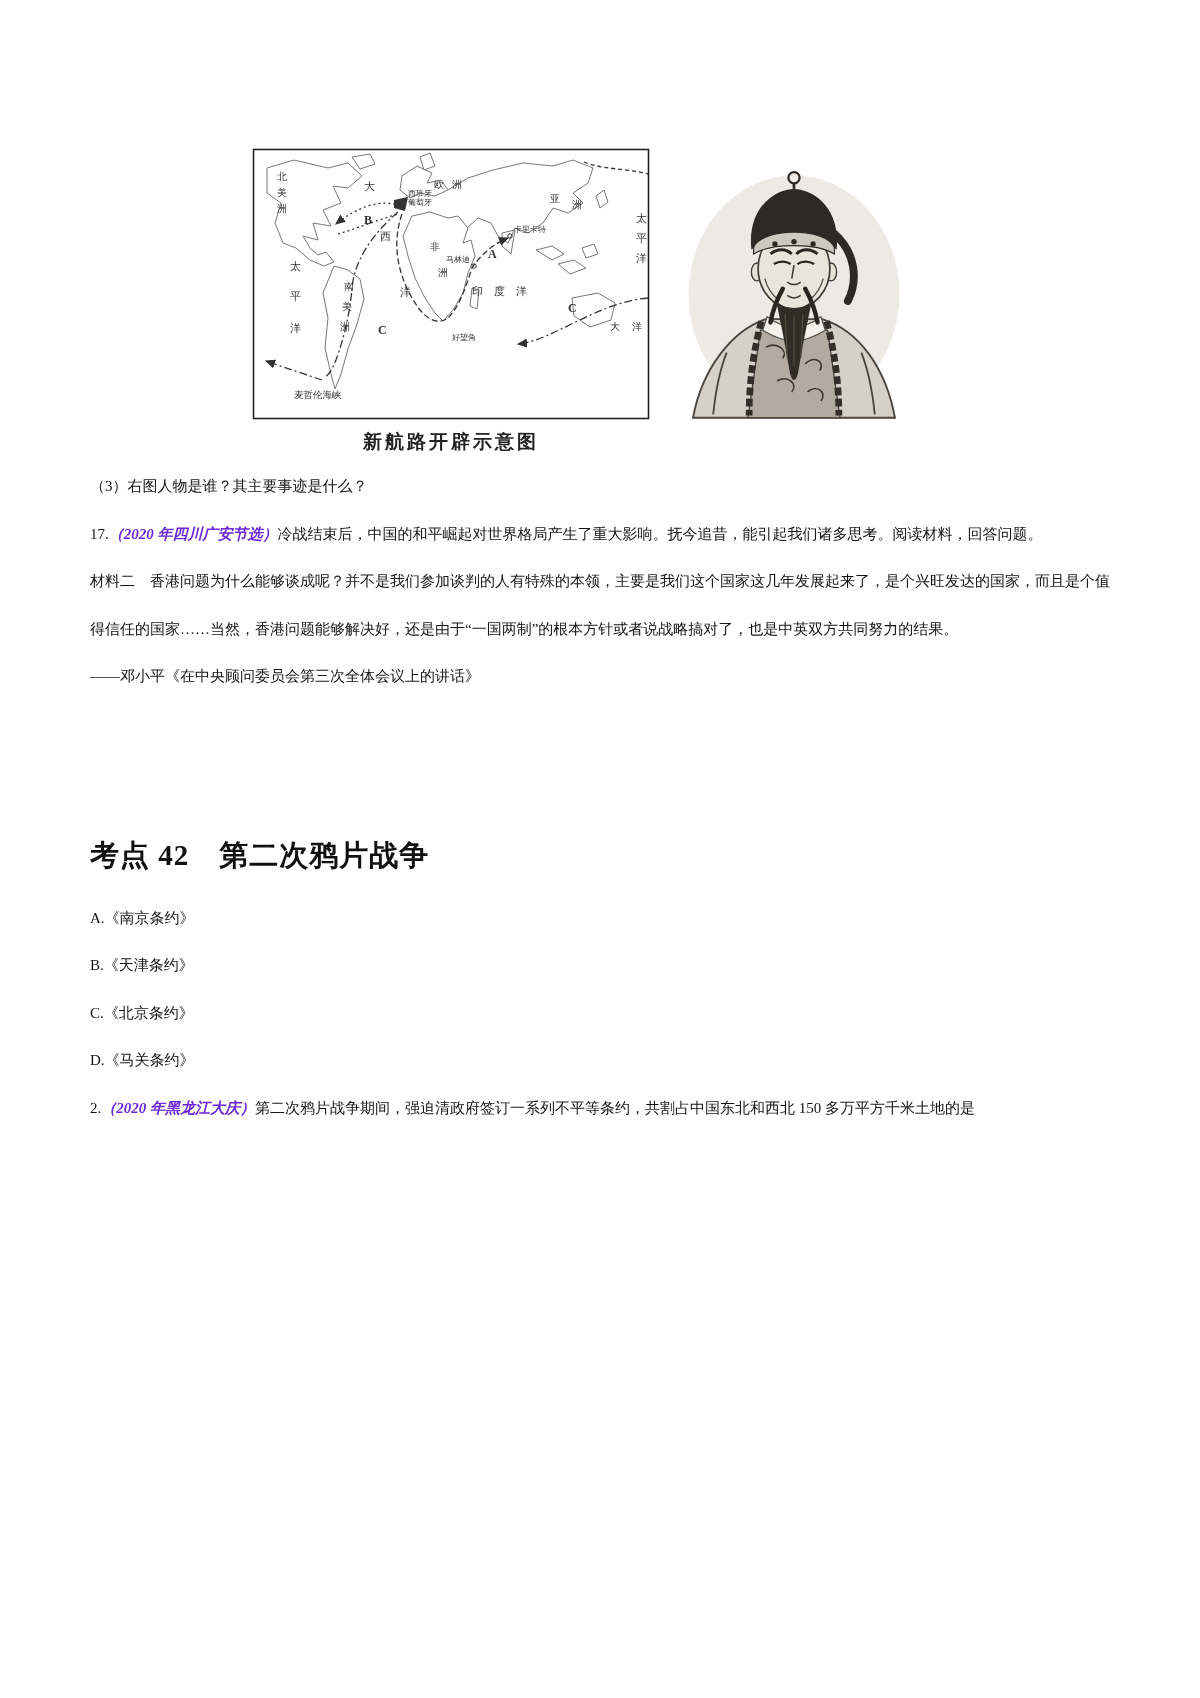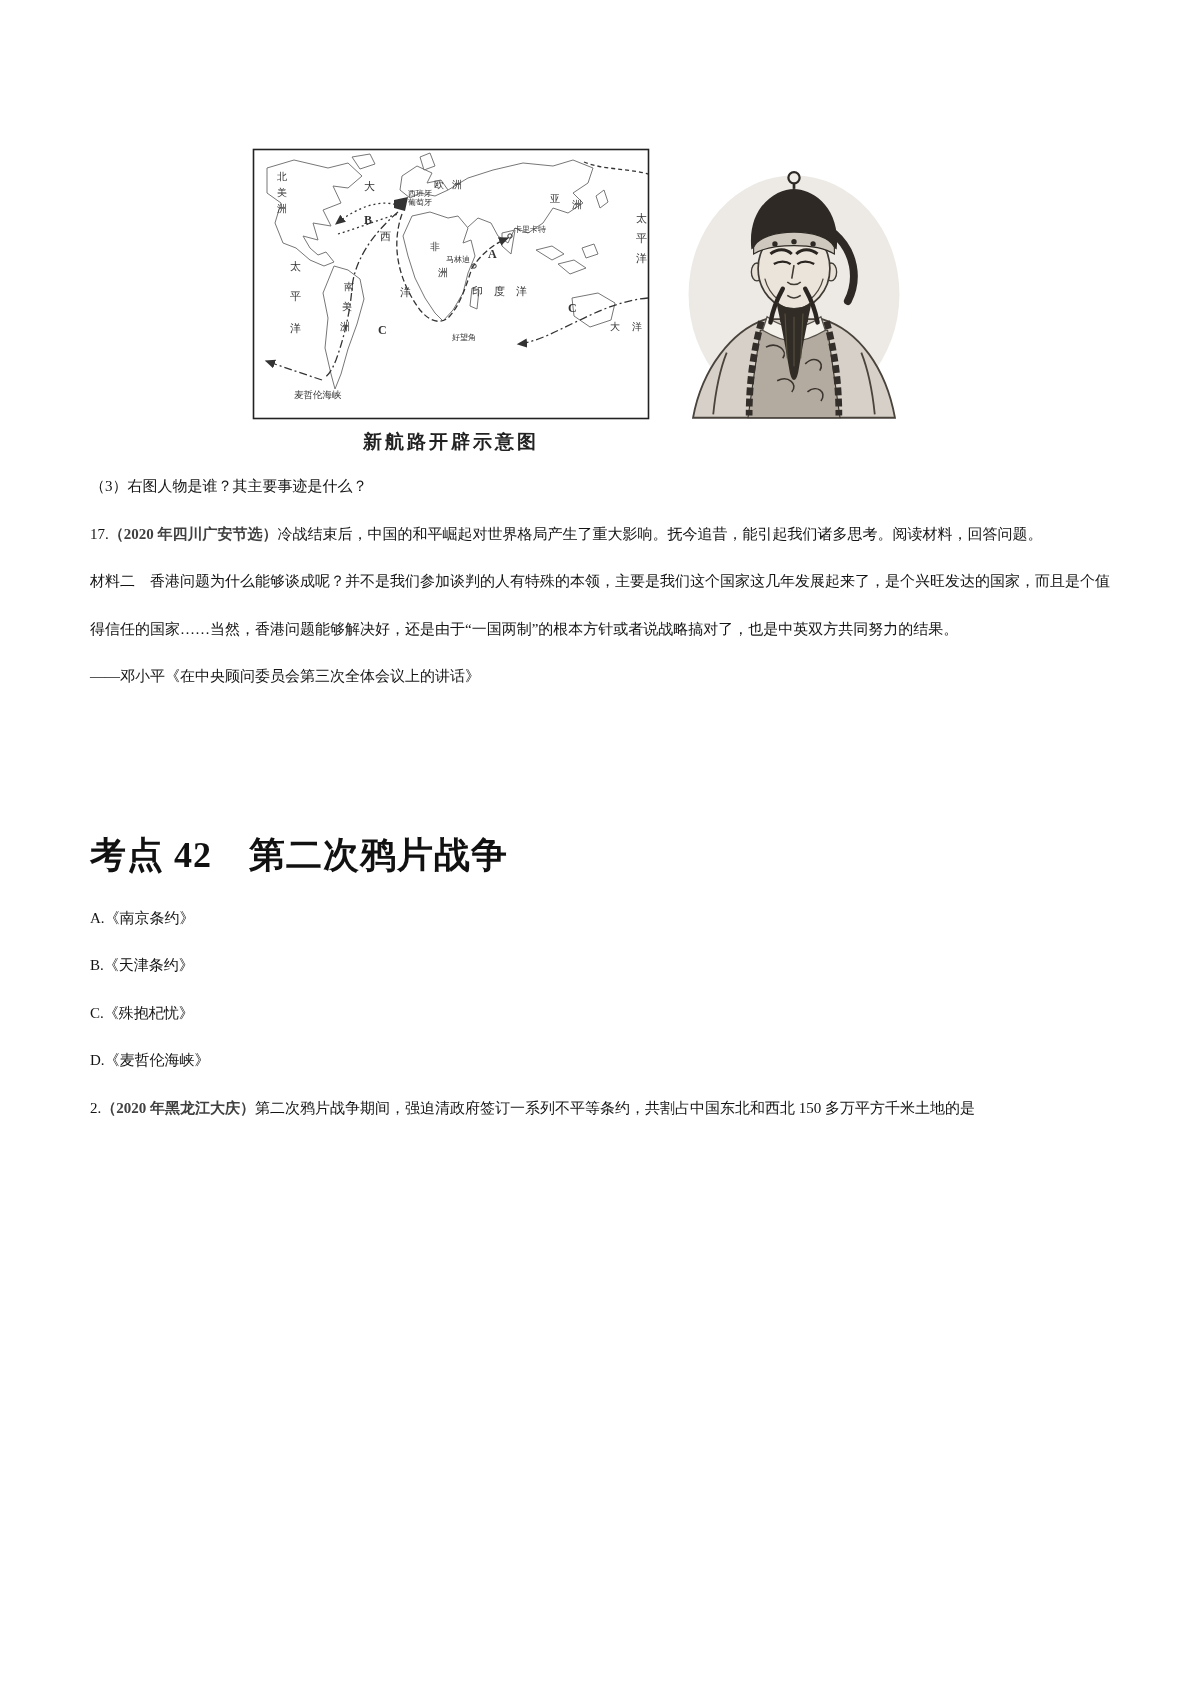--- a/index.html
+++ b/index.html
@@ -14,23 +14,23 @@
   .figures{position:absolute;top:148px;left:0;width:1200px;height:312px;}
   .map-fig{position:absolute;left:252px;top:0;width:398px;}
   .map-caption{
     margin-top:5px;text-align:center;font-size:19px;font-weight:700;
     letter-spacing:3px;color:#222;
   }
   .portrait-fig{position:absolute;left:658px;top:14px;width:272px;height:258px;}
   .textblock{position:absolute;top:463px;left:90px;width:1020px;}
   .textblock p{margin:0;font-size:15px;line-height:47.5px;text-align:justify;}
   p.attribution{}
-  .tag{color:#404040;font-weight:bold;}
+  .tag{color:#6d28d9;font-weight:bold;font-style:italic;}
   .section-heading{
-    margin:134px 0 20px 0;font-size:36px;font-weight:bold;line-height:40px;
+    margin:134px 0 20px 0;font-size:29px;font-weight:bold;line-height:40px;
     letter-spacing:1px;color:#111;text-align:left;
   }
   svg text{font-family:"Liberation Serif","DejaVu Serif",serif;fill:#333;}
 </style>
 </head>
 <body>
 
 <div class="page">
 
   <div class="figures">
@@ -185,20 +185,20 @@
     <p>材料二　香港问题为什么能够谈成呢？并不是我们参加谈判的人有特殊的本领，主要是我们这个国家这几年发展起来了，是个兴旺发达的国家，而且是个值得信任的国家……当然，香港问题能够解决好，还是由于“一国两制”的根本方针或者说战略搞对了，也是中英双方共同努力的结果。</p>
 
     <p class="attribution">——邓小平《在中央顾问委员会第三次全体会议上的讲话》</p>
 
 
     <h2 class="section-heading">考点 42　第二次鸦片战争</h2>
 
 
     <p>A.《南京条约》</p>
     <p>B.《天津条约》</p>
-    <p>C.《殊抱杞忧》</p>
-    <p>D.《麦哲伦海峡》</p>
+    <p>C.《北京条约》</p>
+    <p>D.《马关条约》</p>
 
     <p><span>2.</span><span class="tag">（2020 年黑龙江大庆）</span><span>第二次鸦片战争期间，强迫清政府签订一系列不平等条约，共割占中国东北和西北 150 多万平方千米土地的是</span></p>
 
 
   </div>
 </div>
 
 </body></html>

